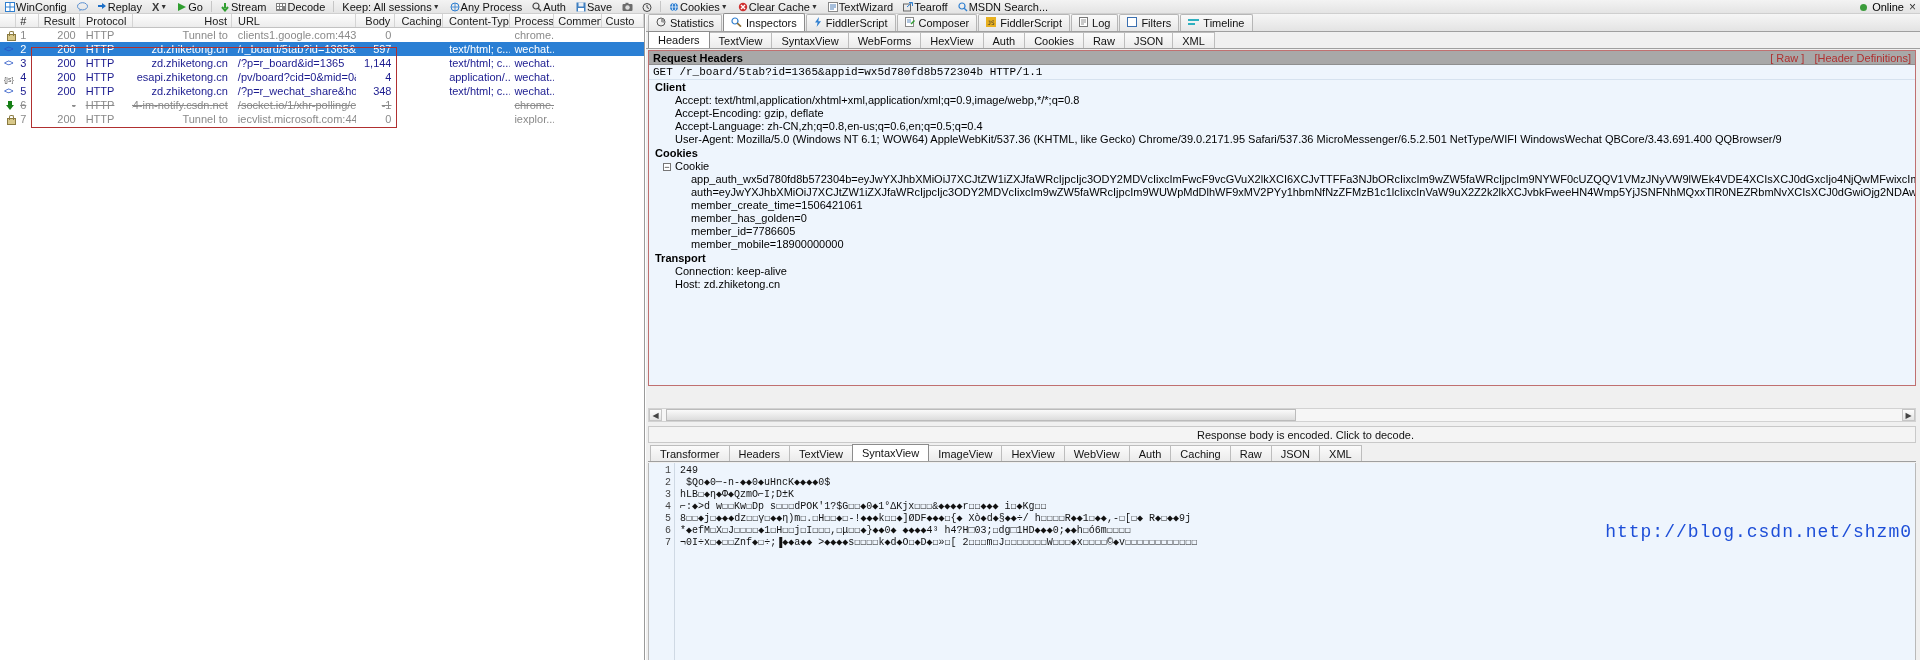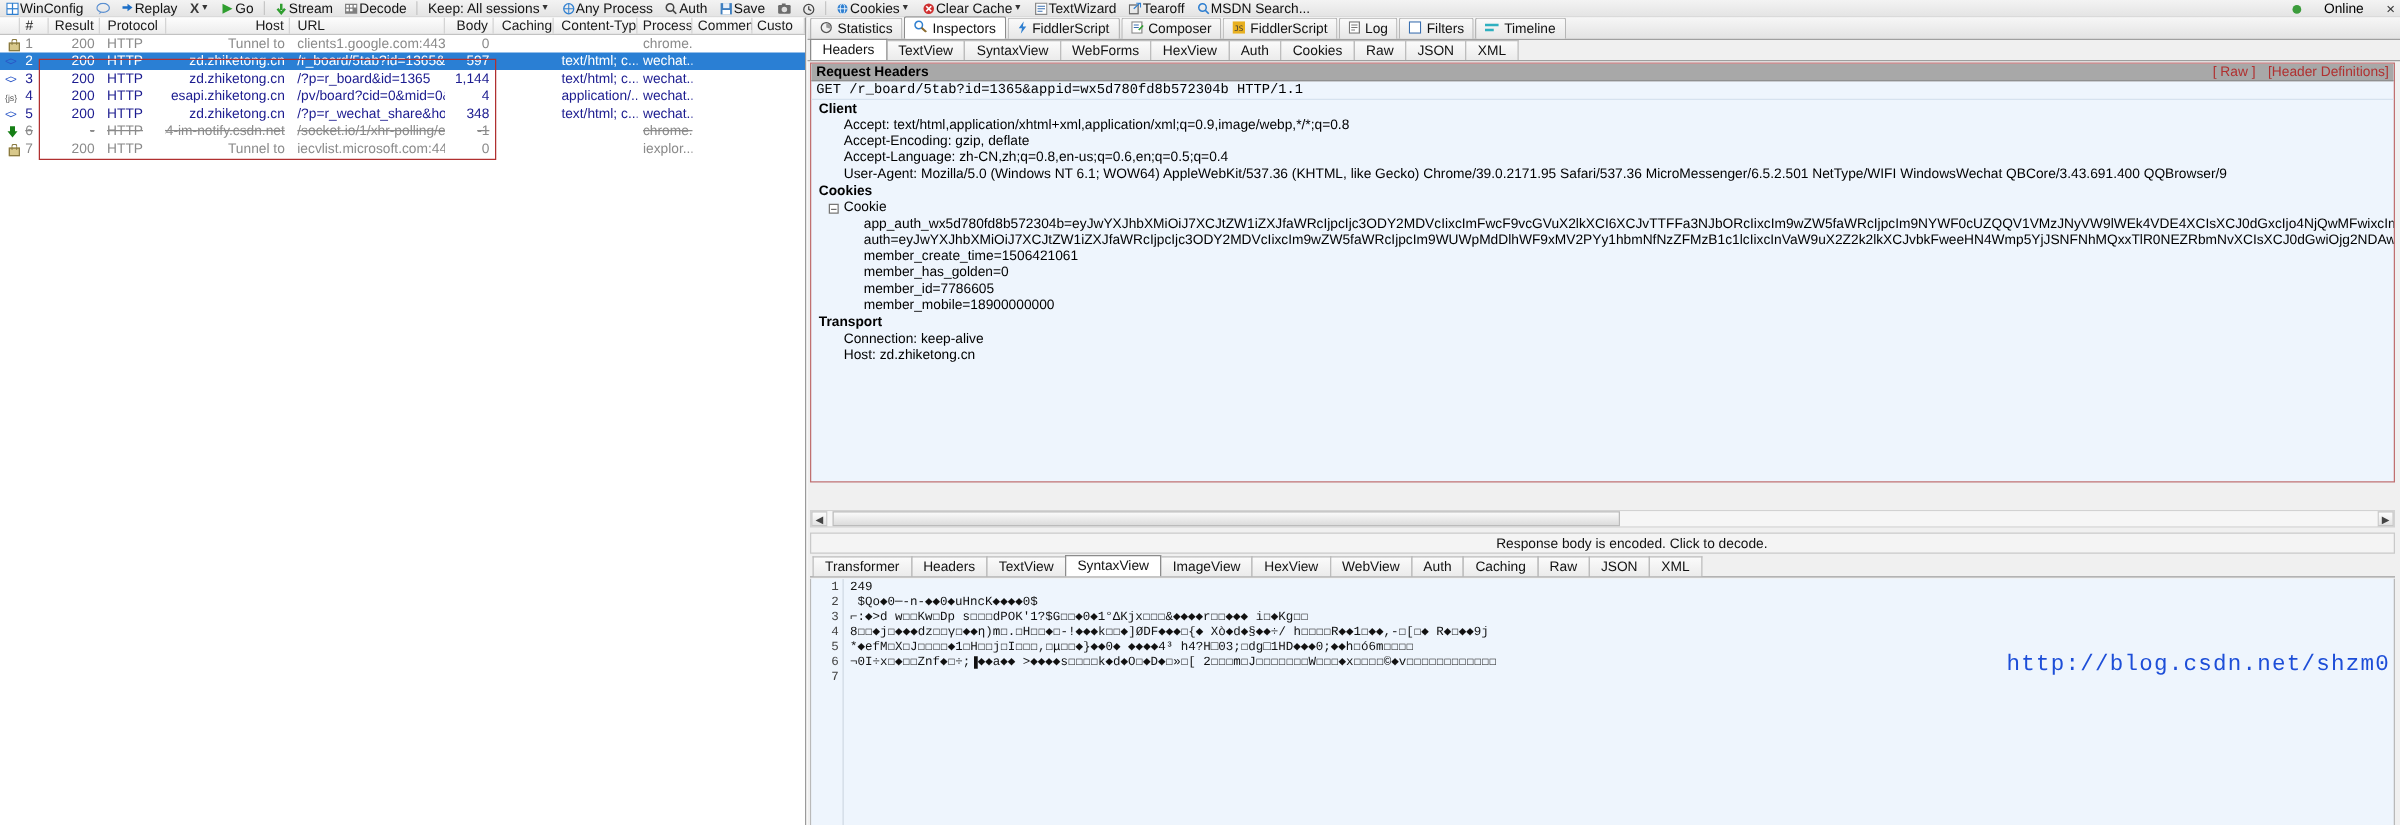--- a/index.html
+++ b/index.html
@@ -216,21 +216,21 @@
 
   .watermark {
     position:absolute; right: 8px; bottom: 118px;
     color:#1d4ed8; font-size:18px; font-family:"Liberation Mono", monospace;
     letter-spacing:1px; user-select:none;margin-top:10px;
   }
 
   
   .tb-right {
     position:absolute; right:0; top:0; height:14px;
-    display:flex; align-items:center; gap:18px; padding-right:4px; font-size:11px;
+    display:flex; align-items:center; gap:5px; padding-right:4px; font-size:11px;
   }
   .online-dot { width:7px;height:7px;border-radius:50%;background:#3b9c3b;display:inline-block;}
 </style>
 </head>
 <body>
 
 <div id="app">
 
   <div class="toolbar">
     <div class="tb-item">
@@ -673,20 +673,21 @@
           <div>2</div>
           <div>3</div>
           <div>4</div>
           <div>5</div>
           <div>6</div>
           <div>7</div>
         </div>
       <div class="codearea" id="resp-code">
           <div>249</div>
           <div>          $Qo◆ 0─-n-◆◆ 0◆uHncK◆◆◆◆0$</div>
+          <div>hLB☐◆η◆Φ◆QzmO⌐I;D±K</div>
           <div>⌐:◆&gt;d w☐☐Kw☐Dp s☐☐☐dPOK'1?$G☐☐◆0◆1°ΔKjx☐☐☐&amp;◆◆◆◆r☐☐◆◆◆ i☐◆Kg☐☐</div>
           <div>8☐☐◆j☐◆◆◆dz☐☐γ☐◆◆η)m☐.☐H☐☐◆☐-!◆◆◆k☐☐◆]ØDF◆◆◆☐{◆ Xò◆d◆§◆◆÷/  h☐☐☐☐R◆◆1☐◆◆,-☐[☐◆ R◆☐◆◆9j</div>
           <div>*◆efM☐X☐J☐☐☐☐◆1☐H☐☐j☐Ĩ☐☐☐,☐μ☐☐◆}◆◆0◆ ◆◆◆◆4³ h4?H□03;☐dg□1HD◆◆◆0;◆◆h☐ó6m☐☐☐☐</div>
           <div>¬0I÷x☐◆☐☐Znf◆☐÷;▐◆◆a◆◆  &gt;◆◆◆◆s☐☐☐☐k◆d◆O☐◆D◆☐»☐[ 2☐☐☐m☐J☐☐☐☐☐☐☐W☐☐☐◆x☐☐☐☐©◆v☐☐☐☐☐☐☐☐☐☐☐☐</div>
         </div>
     </div>
 
     <div class="watermark">http://blog.csdn.net/shzm0</div>
   </div>
 </div>

